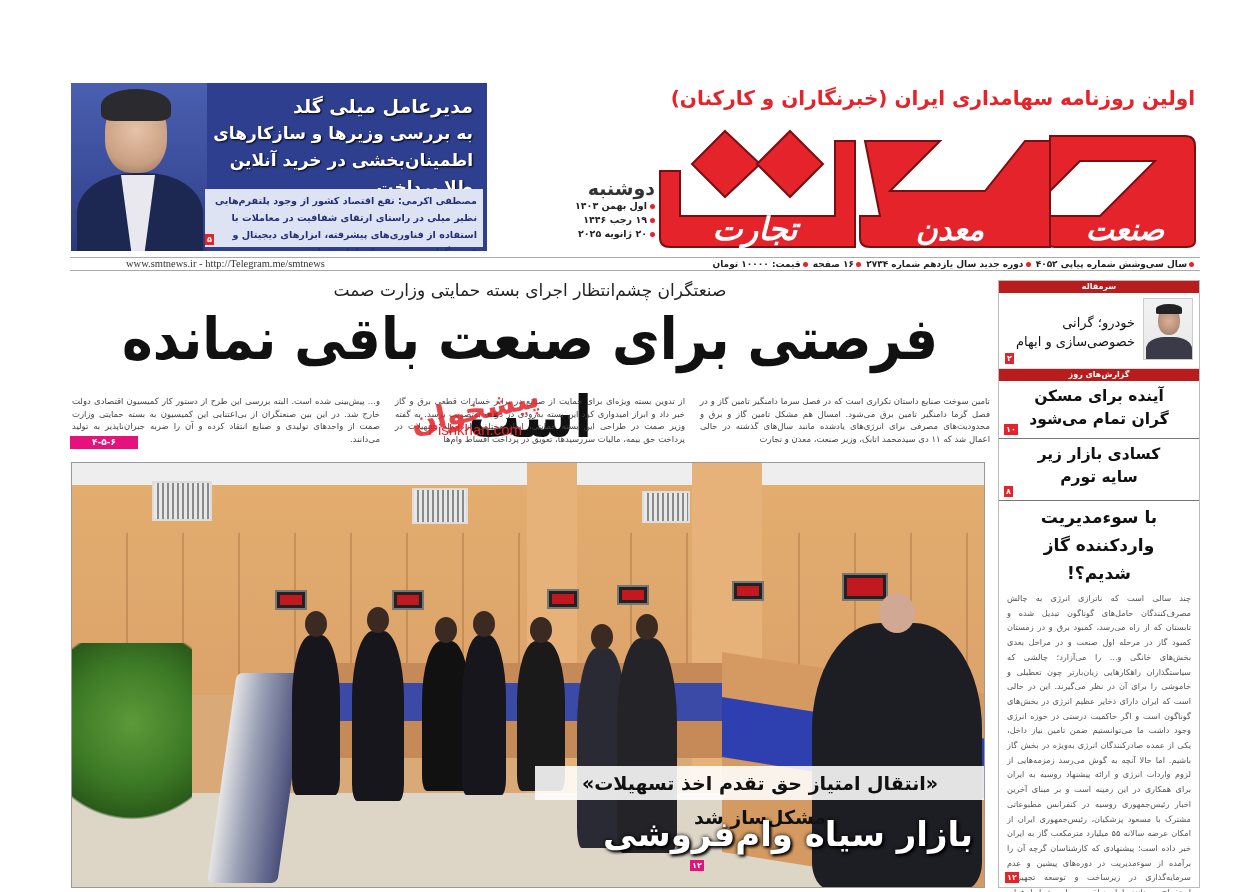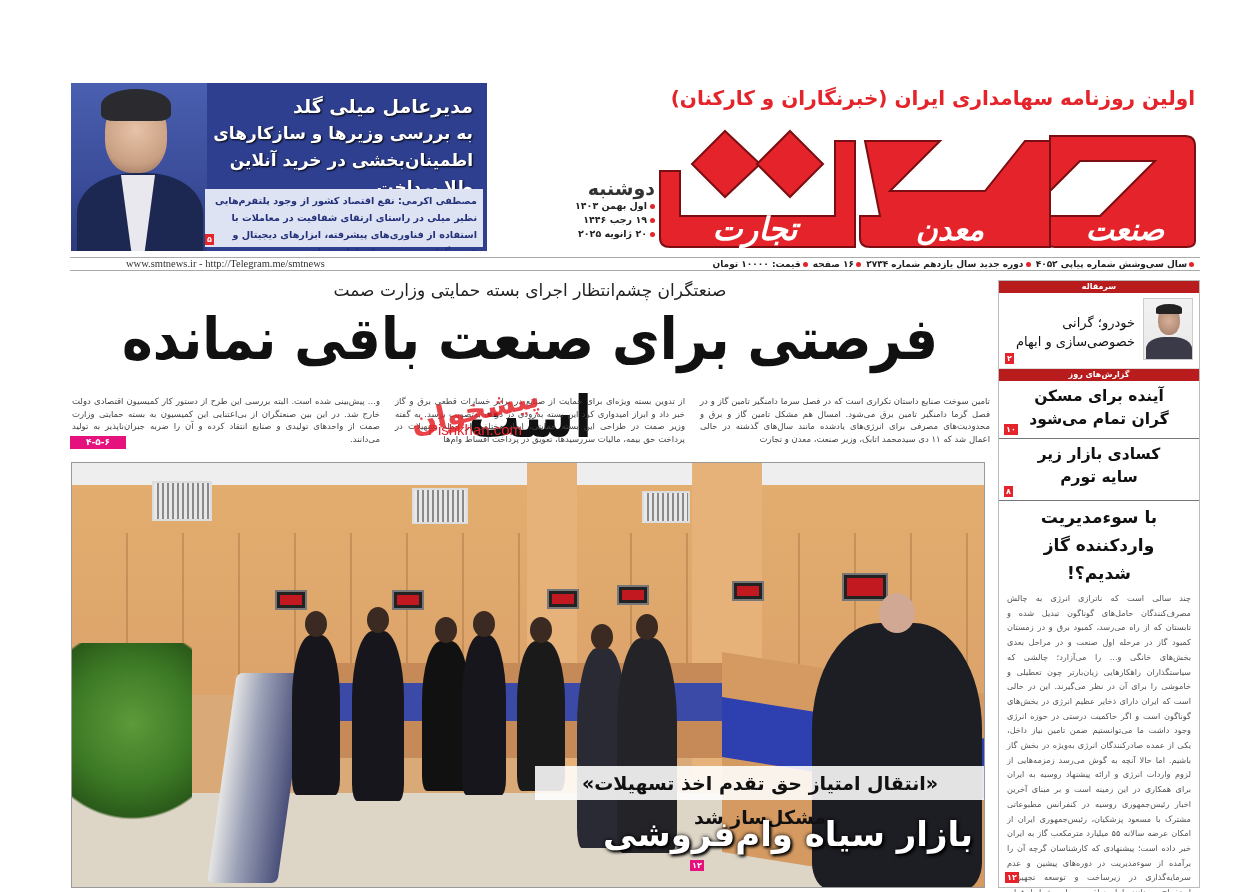--- a/index.html
+++ b/index.html
@@ -38,21 +38,21 @@
 
 .kicker{position:absolute;left:120px;top:280px;width:820px;text-align:center;direction:rtl;font-size:17px;font-weight:normal;color:#222}
 .headline{position:absolute;left:120px;top:308px;width:820px;text-align:center;direction:rtl;font-size:52px;font-weight:900;color:#111;letter-spacing:-1px;line-height:70px;font-family:"DejaVu Sans",sans-serif;transform:scaleY(1.12)}
 
 
 .cols{position:absolute;left:70px;top:395px;width:920px;height:50px;direction:rtl}
 .col{position:absolute;top:0;height:48px;font-size:8.5px;line-height:12.5px;color:#444;text-align:justify;direction:rtl}
 .col1{right:0;width:290px}
 .col2{right:305px;width:290px}
 .col3{right:610px;width:308px}
-.jump{position:absolute;left:70px;top:436px;background:#e5127d;color:#fff;font-size:9px;font-weight:bold;padding:0 16px;line-height:13px}
+.jump{position:absolute;left:70px;top:436px;background:#e5127d;color:#fff;font-size:9px;font-weight:bold;padding:0 22px;line-height:13px}
 
 
 .wm{position:absolute;left:410px;top:392px;width:130px;text-align:center;pointer-events:none}
 .wm .fa{font-size:30px;color:#e4232a;font-weight:bold;direction:rtl;transform:rotate(-12deg);opacity:.85}
 .wm .en{font-size:15px;color:#e4232a;font-family:"Liberation Sans",sans-serif;margin-top:-6px}
 
 
 .photo{position:absolute;left:71px;top:462px;width:914px;height:426px;overflow:hidden;border:1px solid #999;background:#d9a978}
 .ph-ceiling{position:absolute;left:0;top:0;width:100%;height:22px;background:#eeeeee}
 .ph-wall{position:absolute;left:0;top:22px;width:100%;height:210px;background:linear-gradient(180deg,#e2ad6f 0%,#dca36a 100%)}

